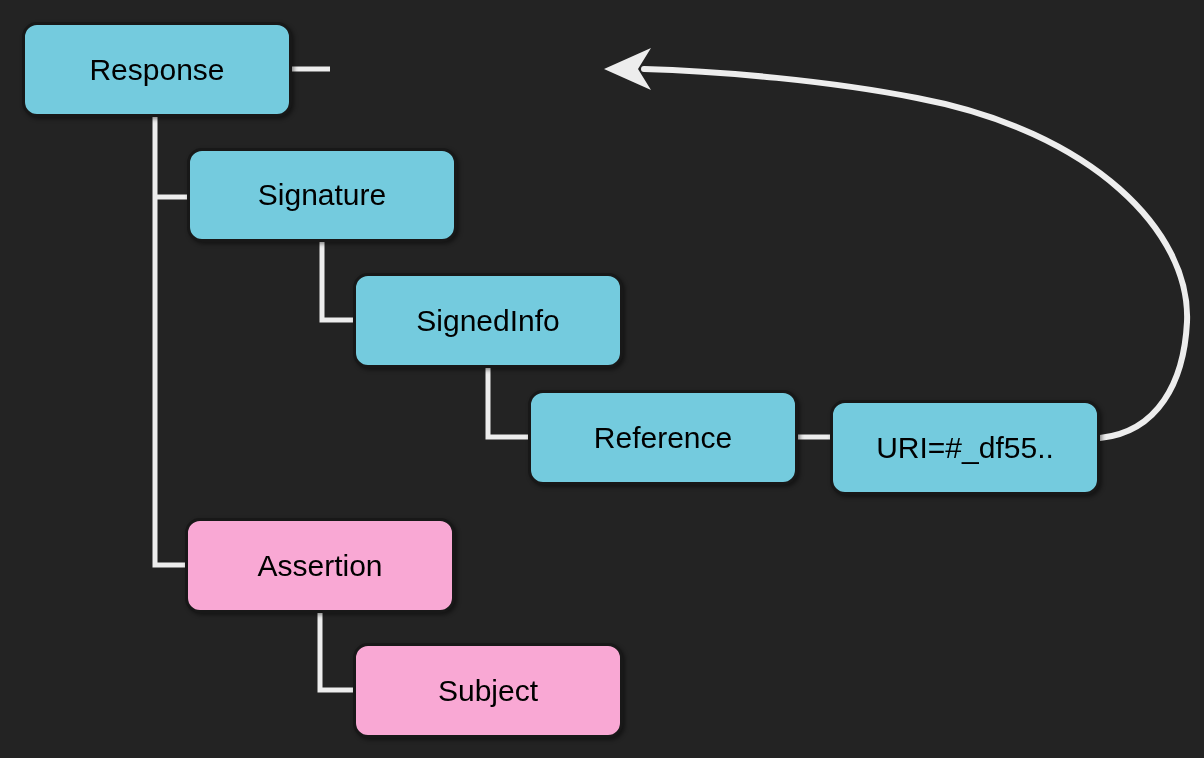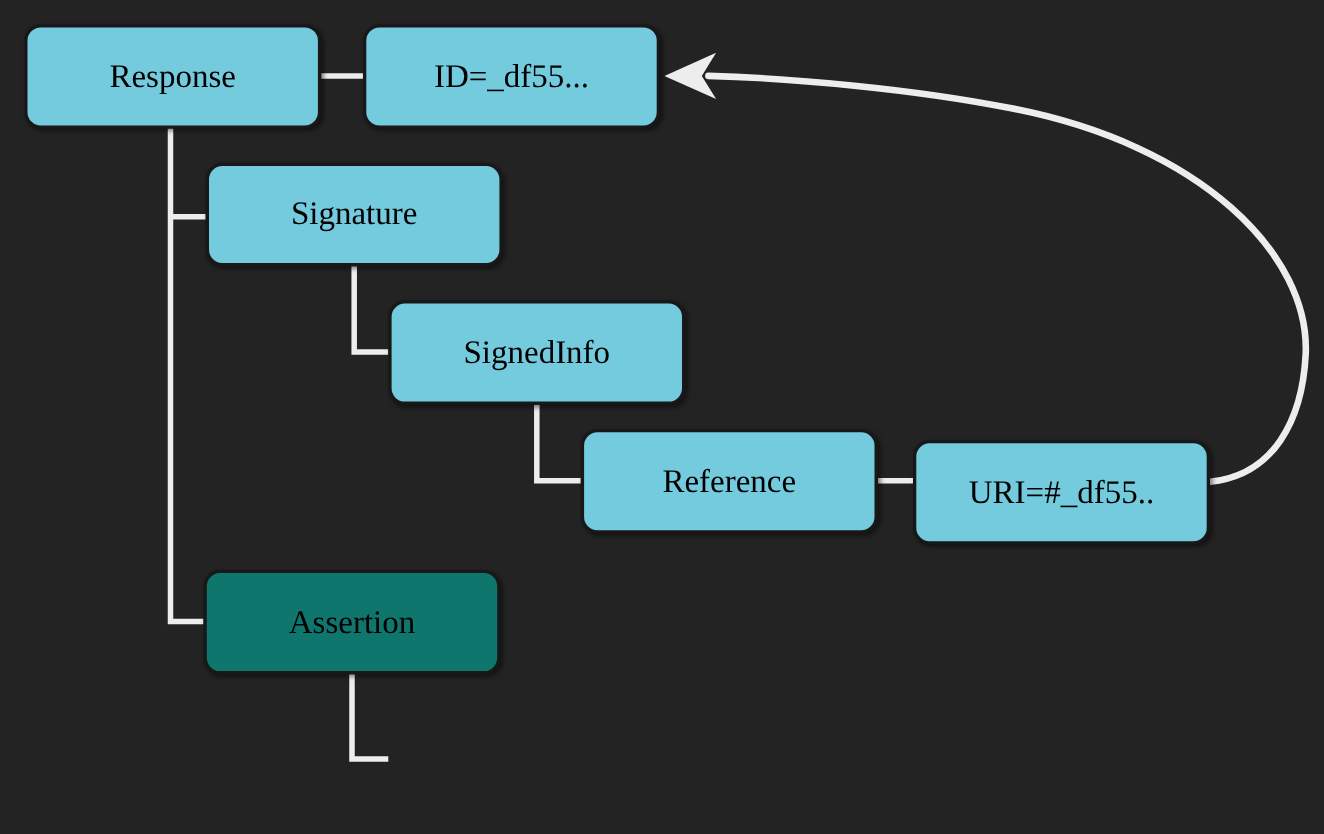--- a/index.html
+++ b/index.html
@@ -7,21 +7,20 @@
     padding: 0;
     background: #232323;
     font-family: "Liberation Sans", sans-serif;
   }
   .canvas {
     position: relative;
     width: 1204px;
     height: 758px;
     background: #232323;
     overflow: hidden;
-    font-family: Liberation Serif, serif;
   }
   .edges-svg {
     position: absolute;
     left: 0;
     top: 0;
     width: 1204px;
     height: 758px;
   }
   .node {
     position: absolute;
@@ -31,21 +30,21 @@
     display: flex;
     align-items: center;
     justify-content: center;
     font-size: 30px;
     color: #000000;
     box-shadow: 2px 2px 4px rgba(0,0,0,0.45);
     white-space: nowrap;
     cursor: default;
   }
   .node.blue { background: #74CBDE; }
-  .node.teal { background: #0f766e; }
+  .node.teal { background: #f9a8d4; }
 
   .n-response   { left: 22px;  top: 22px;  width: 270px; height: 95px; }
   .n-id         { left: 330px; top: 22px;  width: 270px; height: 95px; }
   .n-signature  { left: 187px; top: 148px; width: 270px; height: 94px; }
   .n-signedinfo { left: 353px; top: 273px; width: 270px; height: 95px; }
   .n-reference  { left: 528px; top: 390px; width: 270px; height: 95px; text-align: center; }
   .n-uri        { left: 830px; top: 400px; width: 270px; height: 95px; }
   .n-assertion  { left: 185px; top: 518px; width: 270px; height: 95px; }
   .n-subject    { left: 353px; top: 643px; width: 270px; height: 95px; }
 </style>
@@ -71,23 +70,20 @@
     <path d="M320 613 V690 H353" stroke="#EDEDED" stroke-width="5" fill="none" stroke-linejoin="miter"></path>
 
     <path d="M1100 438 C1158 432 1184 382 1187 322 C1191 232 1092 131 917 98 C831 81 720 71 644 69" stroke="#EDEDED" stroke-width="6" fill="none" stroke-linecap="round"></path>
     <polygon points="604,69 651,48 638,69 651,90" fill="#EDEDED"></polygon>
   </svg>
 
   <div class="node blue n-response">
     <span>Response</span>
   </div>
 
-  <div class="node blue n-id">
-    <span>ID=_df55...</span>
-  </div>
 
   <div class="node blue n-signature">
     <span>Signature</span>
   </div>
 
   <div class="node blue n-signedinfo">
     <span>SignedInfo</span>
   </div>
 
   <div class="node blue n-reference">
@@ -95,14 +91,17 @@
   </div>
 
   <div class="node blue n-uri">
     <span>URI=#_df55..</span>
   </div>
 
   <div class="node teal n-assertion">
     <span>Assertion</span>
   </div>
 
+  <div class="node teal n-subject">
+    <span>Subject</span>
+  </div>
 
 </div>
 
 </body></html>

